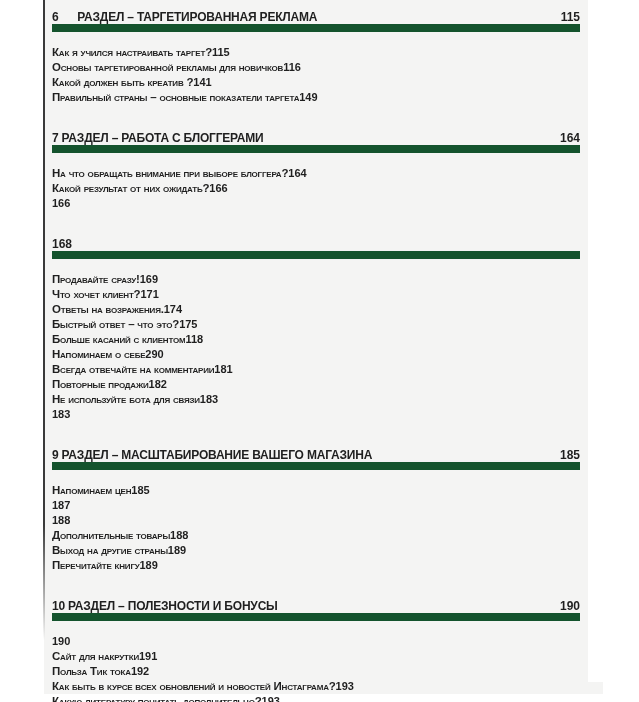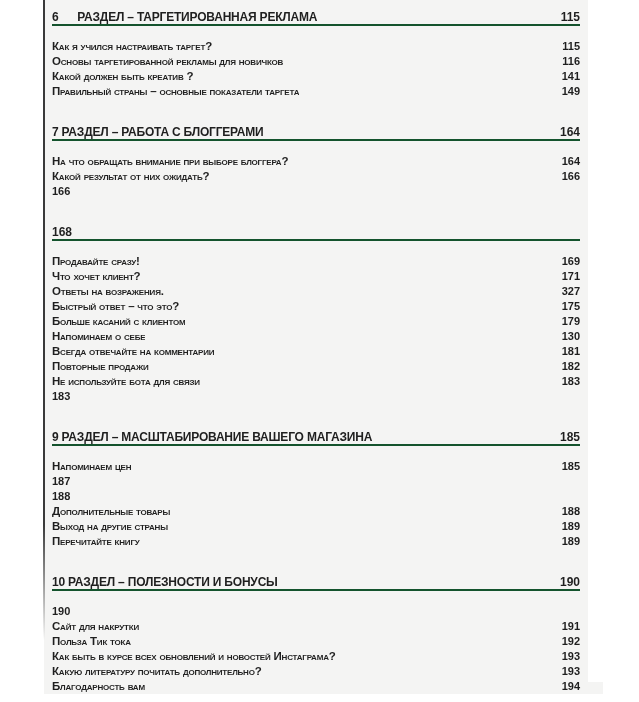--- a/index.html
+++ b/index.html
@@ -5,25 +5,25 @@
   html,body{margin:0;padding:0;background:#ffffff;}
   .canvas{position:relative;width:639px;height:702px;background:#ffffff;overflow:hidden;
           font-family:"Liberation Sans","DejaVu Sans",sans-serif;color:#1f1f1f;}
   .paper{position:absolute;left:44px;top:0;width:544px;height:694px;background:#f4f4f3;}
   .paper-tab{position:absolute;left:588px;top:682px;width:15px;height:12px;background:#f4f4f3;}
   .edge-line{position:absolute;left:43px;top:0;width:2px;height:640px;
              background:linear-gradient(to bottom,#3a3a3a 0%,#3a3a3a 82%,rgba(58,58,58,0) 100%);}
   .toc{position:absolute;left:0;top:0;right:0;bottom:0;padding:8px 8px 0 8px;box-sizing:border-box;}
   .section{margin:0;}
   .heading-row{display:flex;justify-content:space-between;align-items:flex-end;
-               border-bottom:2px solid #14532d;height:16px;margin-bottom:13px;}
+               border-bottom:8px solid #14532d;height:16px;margin-bottom:13px;}
   .heading-label{font-size:12px;font-weight:700;letter-spacing:-0.2px;white-space:pre;line-height:14px;}
   .heading-page{font-size:12px;font-weight:700;line-height:14px;}
   .items{margin-bottom:24px;}
-  .item-row{display:flex;justify-content:space-between;height:15px;line-height:15px;}
+  .item-row{display:flex;justify-content:flex-start;height:15px;line-height:15px;}
   .item-label{font-size:11.5px;font-weight:700;font-variant:small-caps;letter-spacing:-0.2px;
               white-space:nowrap;overflow:hidden;}
   .item-page{font-size:11px;font-weight:700;}
 </style>
 </head>
 <body>
 
 <div class="canvas">
   <div class="paper">
     <div class="toc" id="toc-root">
@@ -78,33 +78,33 @@
             <div class="item-row">
               <span class="item-label">Продавайте сразу!</span>
               <span class="item-page">169</span>
             </div>
             <div class="item-row">
               <span class="item-label">Что хочет клиент?</span>
               <span class="item-page">171</span>
             </div>
             <div class="item-row">
               <span class="item-label">Ответы на возражения.</span>
-              <span class="item-page">327</span>
+              <span class="item-page">174</span>
             </div>
             <div class="item-row">
               <span class="item-label">Быстрый ответ – что это?</span>
               <span class="item-page">175</span>
             </div>
             <div class="item-row">
               <span class="item-label">Больше касаний с клиентом</span>
-              <span class="item-page">179</span>
+              <span class="item-page">118</span>
             </div>
             <div class="item-row">
               <span class="item-label">Напоминаем о себе</span>
-              <span class="item-page">130</span>
+              <span class="item-page">290</span>
             </div>
             <div class="item-row">
               <span class="item-label">Всегда отвечайте на комментарии</span>
               <span class="item-page">181</span>
             </div>
             <div class="item-row">
               <span class="item-label">Повторные продажи</span>
               <span class="item-page">182</span>
             </div>
             <div class="item-row">

